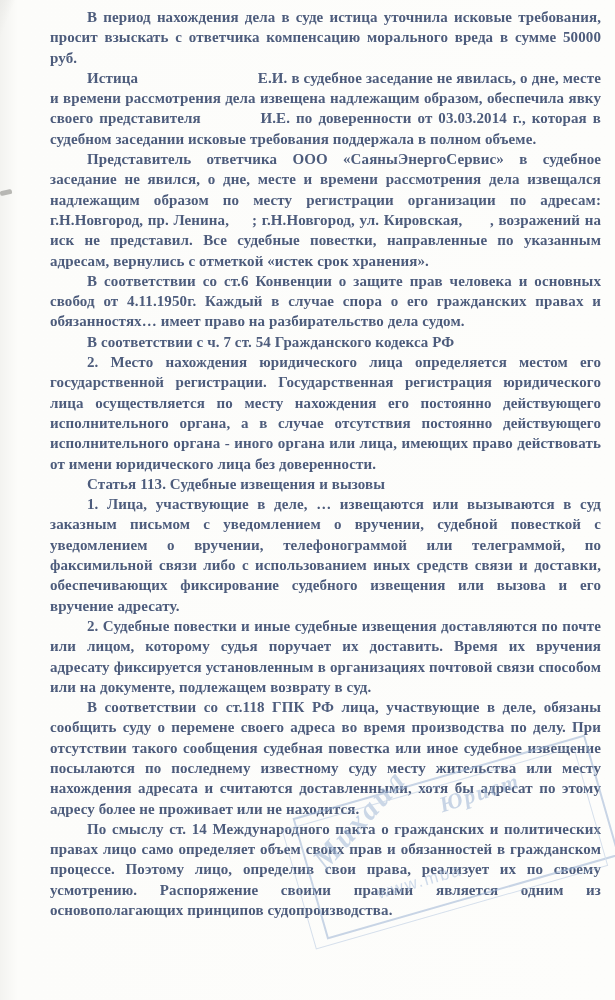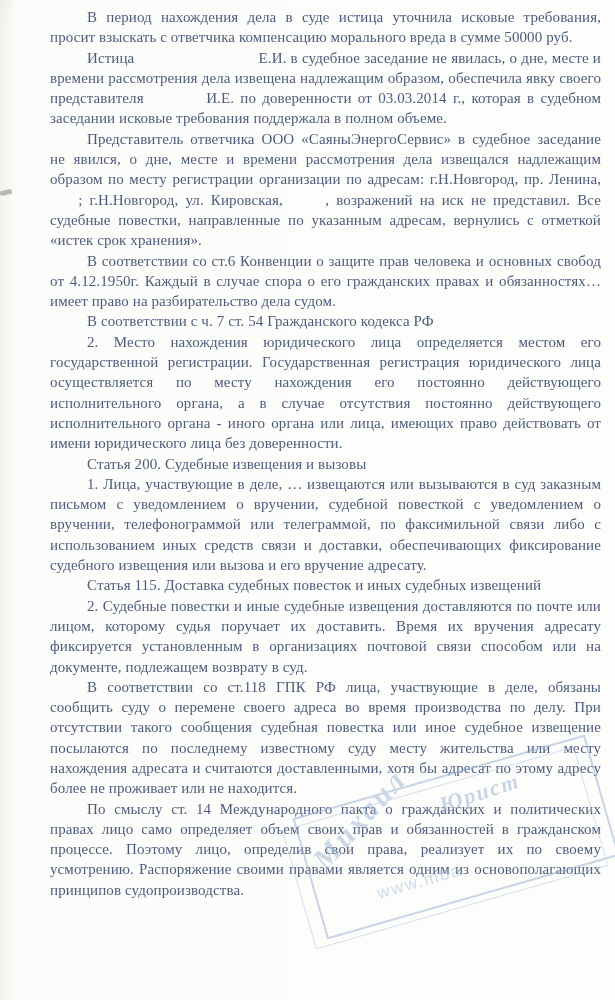--- a/index.html
+++ b/index.html
@@ -34,20 +34,21 @@
     z-index:1;
   }
   .text-block p {
     margin:0;
     text-indent:37px;
     text-align:justify;
     font-size:15px;
     line-height:20.3px;
     color:#4d5c7c;
     letter-spacing:.1px;
+    font-weight:bold;
   }
   
   .watermark {
     position:absolute; left:288px; top:744px;
     width:340px; height:200px;
     z-index:2; pointer-events:none; opacity:.55;
   }
   .wm-rect {
     position:absolute; left:16px; top:30px;
     width:300px; height:122px;
@@ -84,26 +85,25 @@
 <body>
 
 <div class="page">
   <div class="corner-streak"></div>
   <div class="edge-mark"></div>
 
   <div class="text-block">
     <p>В период нахождения дела в суде истица уточнила исковые требования, просит взыскать с ответчика компенсацию морального вреда в сумме 50000 руб.</p>
     <p>Истица &nbsp;&nbsp;&nbsp;&nbsp;&nbsp;&nbsp;&nbsp;&nbsp;&nbsp;&nbsp;&nbsp;&nbsp;&nbsp;&nbsp;&nbsp;&nbsp;&nbsp;&nbsp;&nbsp;&nbsp;&nbsp;&nbsp;&nbsp;&nbsp;&nbsp;&nbsp;&nbsp;&nbsp; Е.И. в судебное заседание не явилась, о дне, месте и времени рассмотрения дела извещена надлежащим образом, обеспечила явку своего представителя &nbsp;&nbsp;&nbsp;&nbsp;&nbsp;&nbsp;&nbsp;&nbsp; И.Е. по доверенности от 03.03.2014 г., которая в судебном заседании исковые требования поддержала в полном объеме.</p>
     <p>Представитель ответчика ООО «СаяныЭнергоСервис» в судебное заседание не явился, о дне, месте и времени рассмотрения дела извещался надлежащим образом по месту регистрации организации по адресам: г.Н.Новгород, пр. Ленина, &nbsp;&nbsp;&nbsp;&nbsp;; г.Н.Новгород, ул. Кировская, &nbsp;&nbsp;&nbsp;&nbsp;&nbsp;, возражений на иск не представил. Все судебные повестки, направленные по указанным адресам, вернулись с отметкой «истек срок хранения».</p>
-    <p>В соответствии со ст.6 Конвенции о защите прав человека и основных свобод от 4.12.1950г. Каждый в случае спора о его гражданских правах и обязанностях… имеет право на разбирательство дела судом.</p>
+    <p>В соответствии со ст.6 Конвенции о защите прав человека и основных свобод от 4.11.1950г. Каждый в случае спора о его гражданских правах и обязанностях… имеет право на разбирательство дела судом.</p>
     <p>В соответствии с ч. 7 ст. 54 Гражданского кодекса РФ</p>
     <p>2. Место нахождения юридического лица определяется местом его государственной регистрации. Государственная регистрация юридического лица осуществляется по месту нахождения его постоянно действующего исполнительного органа, а в случае отсутствия постоянно действующего исполнительного органа - иного органа или лица, имеющих право действовать от имени юридического лица без доверенности.</p>
-    <p>Статья 200. Судебные извещения и вызовы</p>
+    <p>Статья 113. Судебные извещения и вызовы</p>
     <p>1. Лица, участвующие в деле, … извещаются или вызываются в суд заказным письмом с уведомлением о вручении, судебной повесткой с уведомлением о вручении, телефонограммой или телеграммой, по факсимильной связи либо с использованием иных средств связи и доставки, обеспечивающих фиксирование судебного извещения или вызова и его вручение адресату.</p>
-    <p>Статья 115. Доставка судебных повесток и иных судебных извещений</p>
     <p>2. Судебные повестки и иные судебные извещения доставляются по почте или лицом, которому судья поручает их доставить. Время их вручения адресату фиксируется установленным в организациях почтовой связи способом или на документе, подлежащем возврату в суд.</p>
     <p>В соответствии со ст.118 ГПК РФ лица, участвующие в деле, обязаны сообщить суду о перемене своего адреса во время производства по делу. При отсутствии такого сообщения судебная повестка или иное судебное извещение посылаются по последнему известному суду месту жительства или месту нахождения адресата и считаются доставленными, хотя бы адресат по этому адресу более не проживает или не находится.</p>
     <p>По смыслу ст. 14 Международного пакта о гражданских и политических правах лицо само определяет объем своих прав и обязанностей в гражданском процессе. Поэтому лицо, определив свои права, реализует их по своему усмотрению. Распоряжение своими правами является одним из основополагающих принципов судопроизводства.</p>
 
   </div>
 
   <div class="watermark">
     <div class="wm-rect"></div>
     <div class="wm-rect-2"></div>
     <span class="wm-top">Юрист</span>

